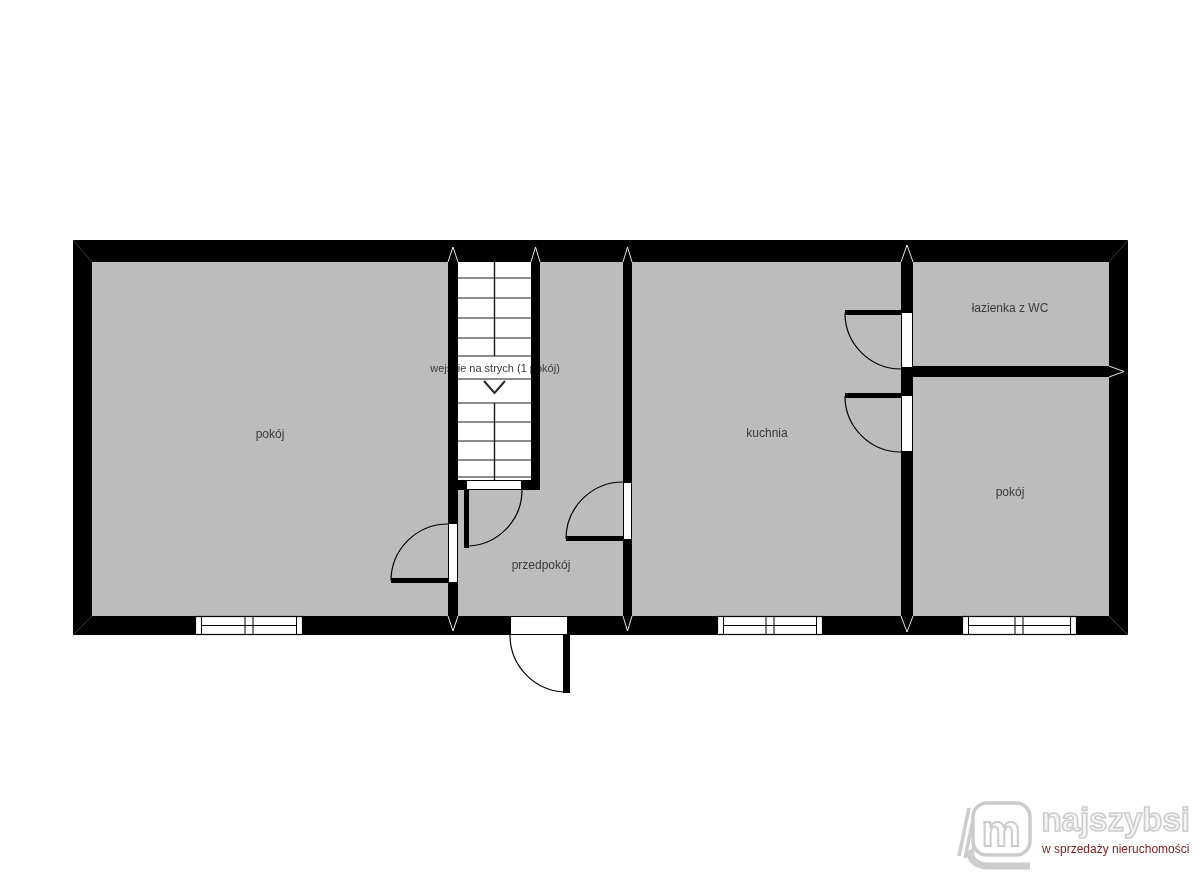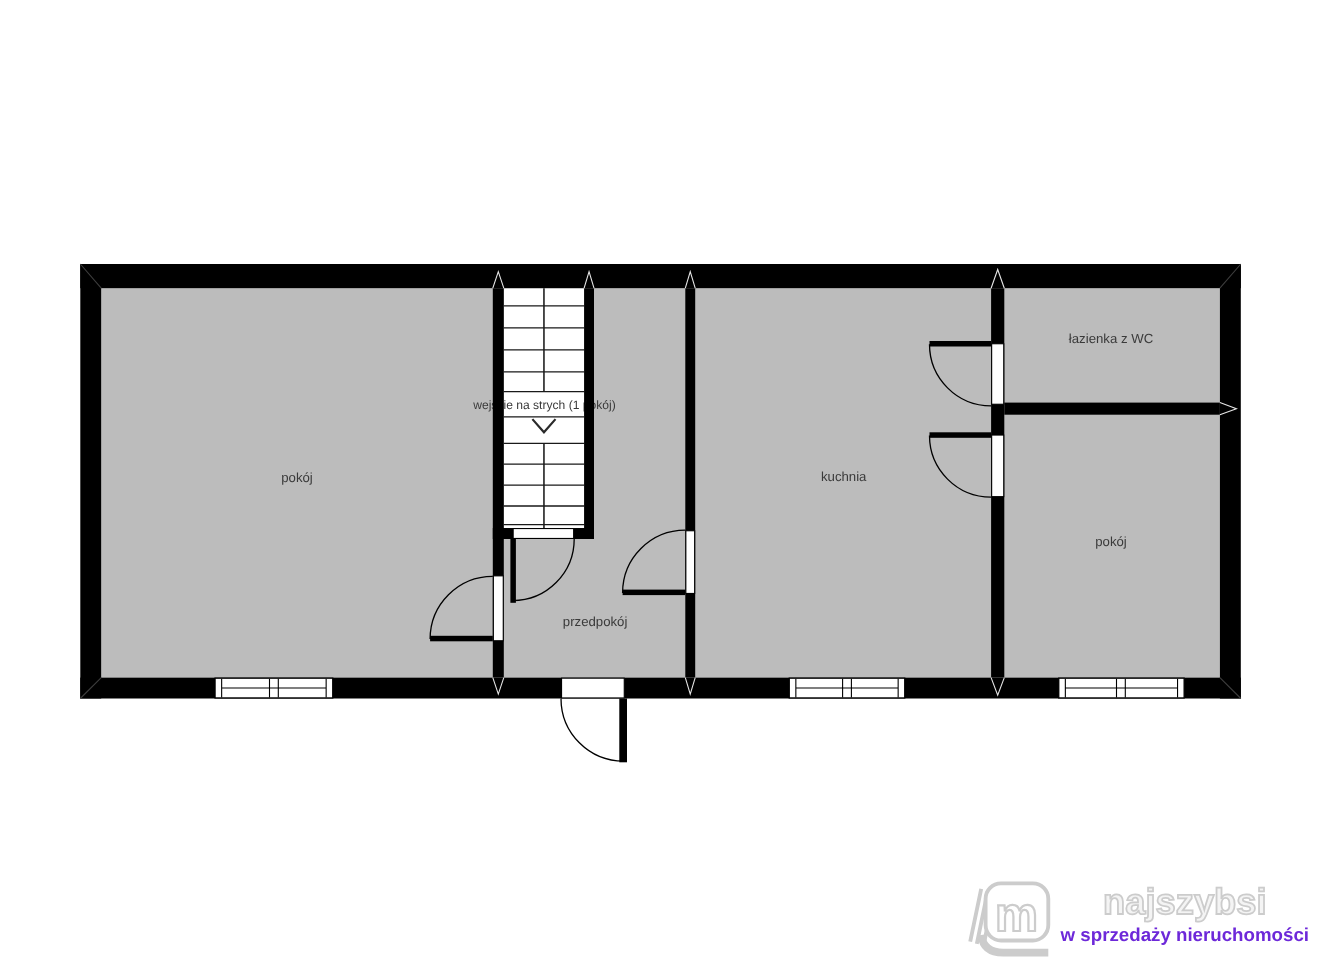--- a/index.html
+++ b/index.html
@@ -15,22 +15,22 @@
   .logo{
     position:absolute;right:10px;bottom:8px;height:70px;
     display:flex;align-items:flex-start;
   }
   .logo-text{display:flex;flex-direction:column;align-items:center;margin-left:6px;}
   .logo-name{
     font-size:33px;font-weight:700;line-height:40px;letter-spacing:0px;
     color:#f4f4f4;-webkit-text-stroke:1.6px #cccccc;
   }
   .logo-tagline{
-    font-size:17px;font-weight:700;line-height:15px;margin-top:2px;
-    color:#6d28d9;
+    font-size:12px;font-weight:400;line-height:15px;margin-top:2px;
+    color:#7f1d1d;
   }
 </style>
 </head>
 <body>
 
 <div class="stage">
 
   <svg width="1200" height="878" viewBox="0 0 1200 878">
 
     <rect x="92" y="262" width="1017" height="354" fill="#bcbcbc"></rect>

